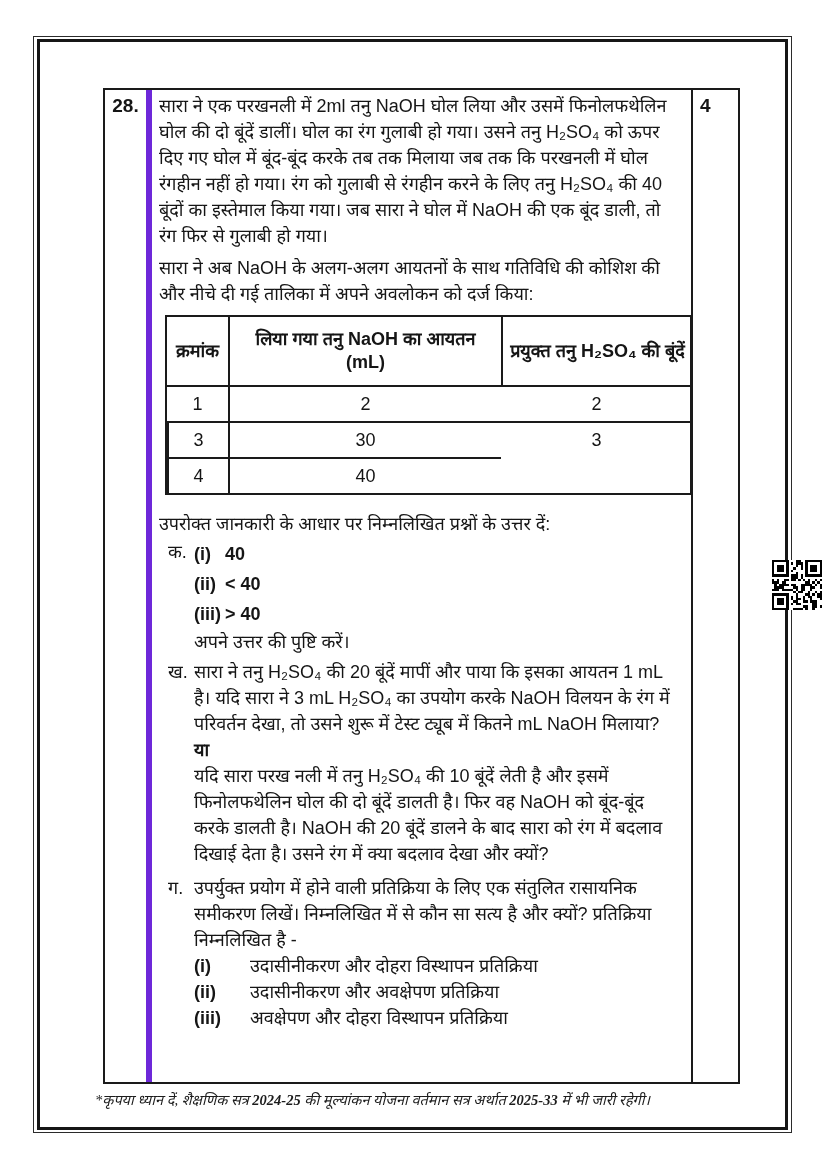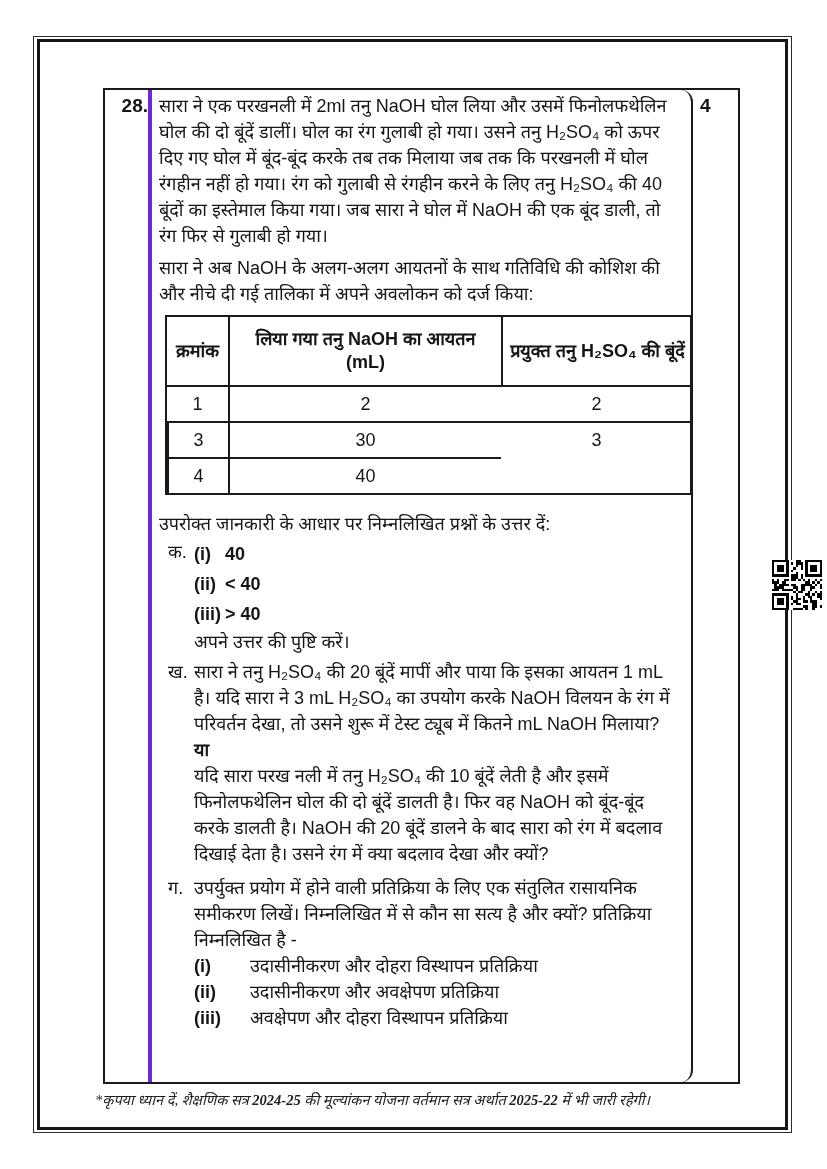--- a/index.html
+++ b/index.html
@@ -15,27 +15,27 @@
   }
   .frame-inner {
     position:absolute; left:3px; top:2px; right:3px; bottom:2px;
     border:3px solid #161616;
   }
   .qblock {
     position:absolute; left:103px; top:88px; width:637px; height:996px;
     display:flex; border:2px solid #1a1a1a; background:#fff;
   }
   .qnum-cell {
-    width:47px; flex:0 0 47px; border-right:4px solid #6d28d9;
-    text-align:right; padding-top:5px; font-weight:700; font-size:19px;
+    width:47px; flex:0 0 47px; border-right:6px solid #6d28d9;
+    text-align:center; padding-top:5px; font-weight:700; font-size:19px;
   }
   .content-cell {
     flex:1 1 auto; border-right:2px solid #1a1a1a;
     padding:3px 12px 0 7px; overflow:hidden;
-    font-size:18px; line-height:26px;border-radius:12px;
+    font-size:18px; line-height:26px;
   }
   .marks-cell { width:45px; flex:0 0 45px; padding:5px 0 0 7px; font-weight:700; font-size:19px; }
   .para2 { margin-top:6px; }
   .intro { margin-top:16px; }
 
   
   .dtable {
     margin:8px 16px 0 6px; width:527px;
     border:2px solid #1a1a1a;
     display:grid;
@@ -166,21 +166,21 @@
         </div>
       </div>
 
     </div>
 
     <div class="marks-cell">
       <span>4</span>
     </div>
   </div>
 
-  <div class="footnote"><span>*कृपया ध्यान दें, शैक्षणिक सत्र </span><span class="bold-num">2024-25</span><span> की मूल्यांकन योजना वर्तमान सत्र अर्थात </span><span class="bold-num">2025-22</span><span> में भी जारी रहेगी।</span></div>
+  <div class="footnote"><span>*कृपया ध्यान दें, शैक्षणिक सत्र </span><span class="bold-num">2024-25</span><span> की मूल्यांकन योजना वर्तमान सत्र अर्थात </span><span class="bold-num">2025-33</span><span> में भी जारी रहेगी।</span></div>
 
   <div class="qr"><svg viewBox="0 0 21 21" width="52" height="50" shape-rendering="crispEdges">
         <rect x="0" y="0" width="7" height="7" fill="#000"></rect>
         <rect x="1" y="1" width="5" height="5" fill="#fff"></rect>
         <rect x="2" y="2" width="3" height="3" fill="#000"></rect>
         <rect x="14" y="0" width="7" height="7" fill="#000"></rect>
         <rect x="15" y="1" width="5" height="5" fill="#fff"></rect>
         <rect x="16" y="2" width="3" height="3" fill="#000"></rect>
         <rect x="0" y="14" width="7" height="7" fill="#000"></rect>
         <rect x="1" y="15" width="5" height="5" fill="#fff"></rect>

